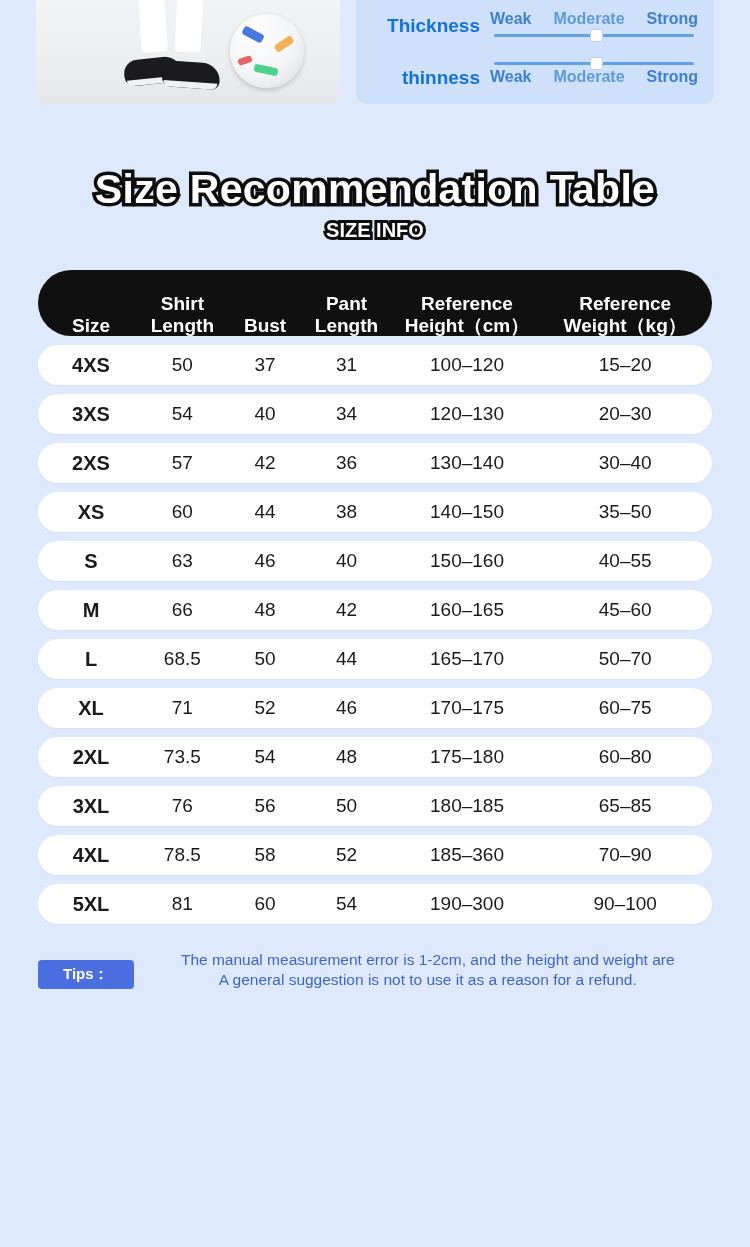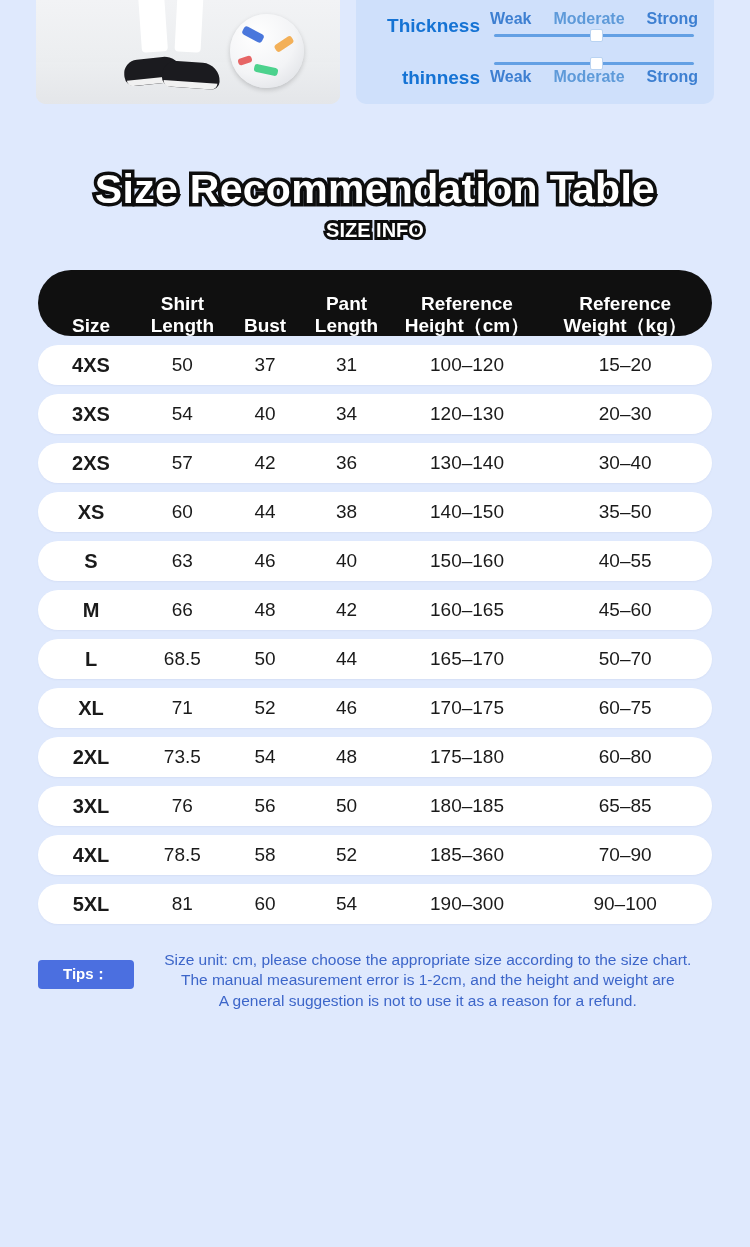--- a/index.html
+++ b/index.html
@@ -416,19 +416,18 @@
           <div class="cell c-pant">54</div>
           <div class="cell c-height">190–300</div>
           <div class="cell c-weight">90–100</div>
         </div>
       </div>
   </div>
 
   <div class="tips">
     <div class="tips-badge">Tips：</div>
     <div class="tips-text">
-      <div>Size unit: cm, please choose the appropriate size according to the size chart.</div>
       <div>The manual measurement error is 1-2cm, and the height and weight are</div>
       <div>A general suggestion is not to use it as a reason for a refund.</div>
     </div>
   </div>
 
 </div>
 
 </body></html>

